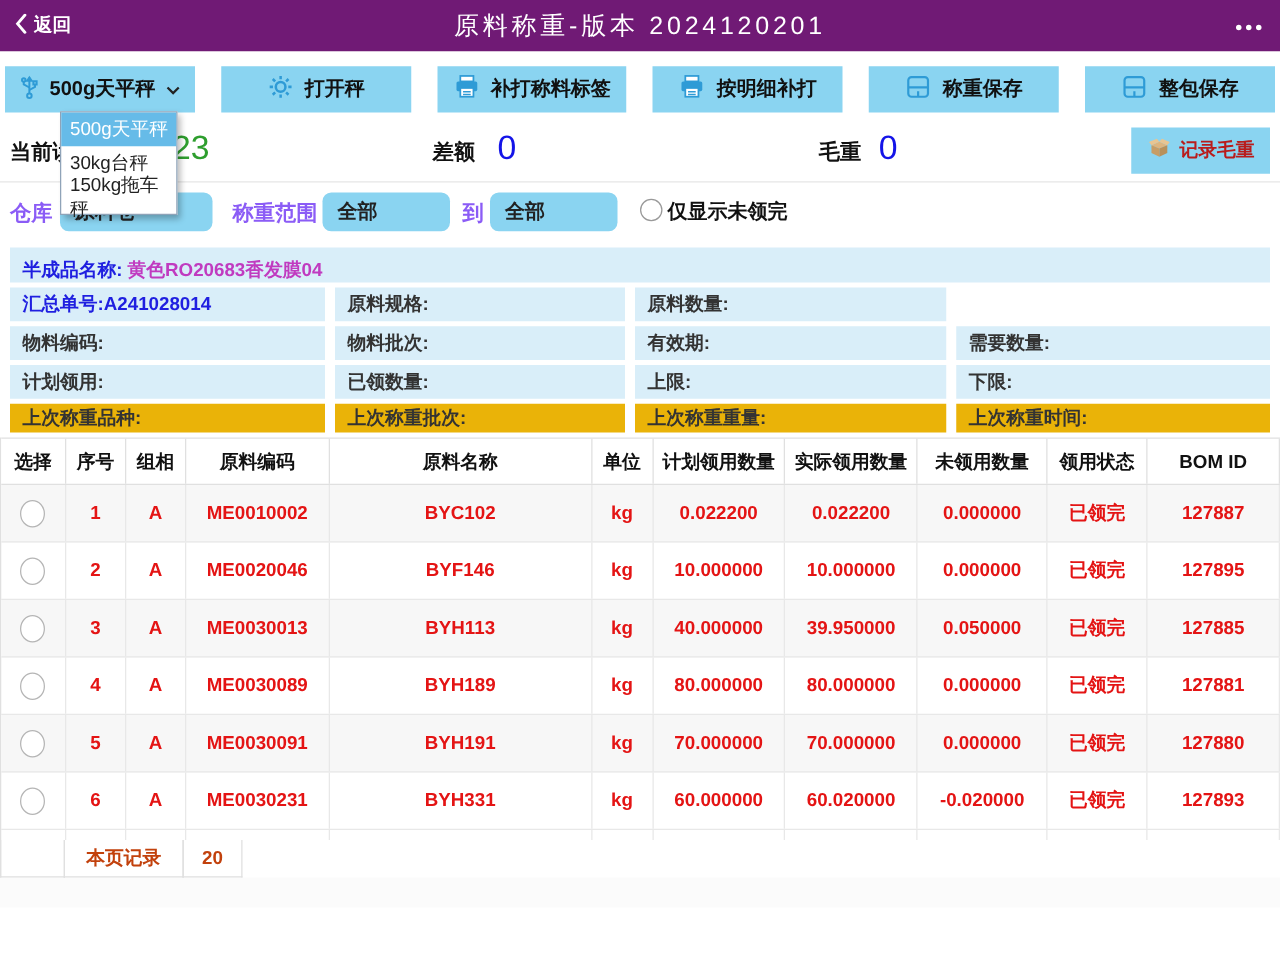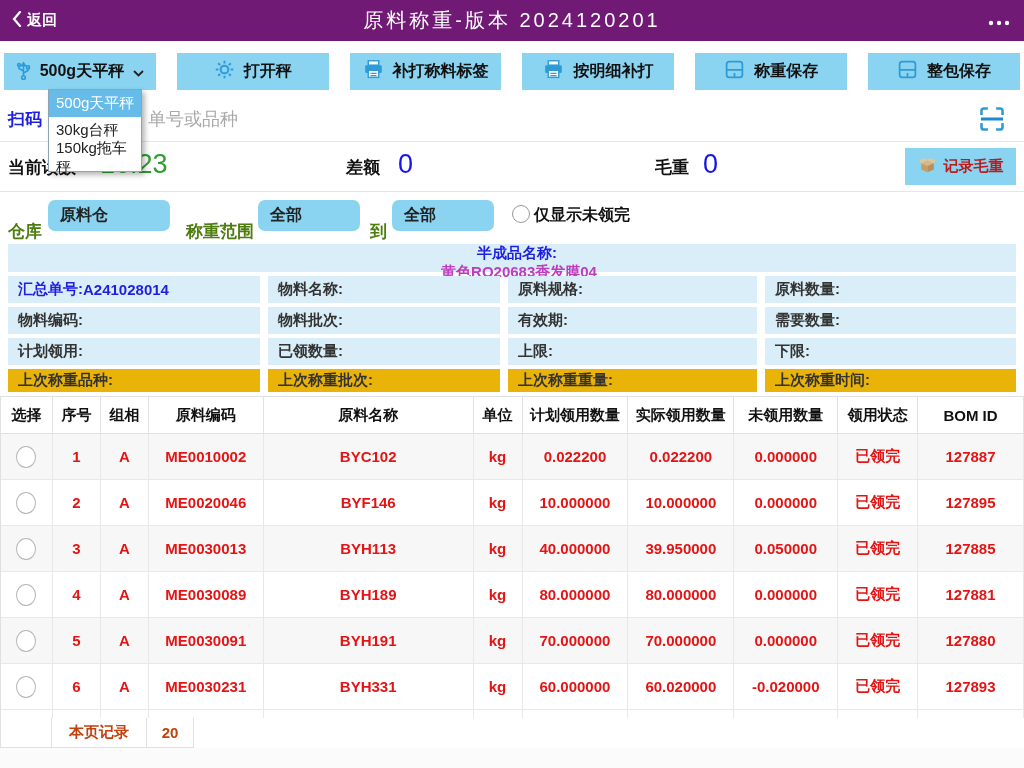--- a/index.html
+++ b/index.html
@@ -31,32 +31,32 @@
   .read-row { height:50px; border-bottom:1px solid #E6E6E6; position:relative; }
   .rlabel { position:absolute; top:14px; font-weight:bold; font-size:17px; color:#111; }
   .rvalue { position:absolute; top:7px; font-size:27px; }
   .green { color:#2E9E2E; font-weight:500; }
   .bluev { color:#1414E8; }
   .record-btn { position:absolute; right:8px; top:6px; width:111px; height:37px; background:#8AD4F1;
                 display:flex; align-items:center; justify-content:center; gap:7px; font-size:15px; font-weight:bold; color:#b91c1c; cursor:pointer; }
 
   
   .filter-row { height:48px; position:relative; }
-  .flabel { position:absolute; top:28px; color:#4d7c0f; font-weight:bold; font-size:17px; }
+  .flabel { position:absolute; top:13px; color:#8b5cf6; font-weight:bold; font-size:17px; }
   .fselect { position:absolute; top:8px; height:31px; background:#8AD4F1; display:flex; align-items:center;
              padding-left:12px; font-size:16px; font-weight:bold; color:#222; cursor:pointer;border-radius:7px; }
   .fradio { position:absolute; left:512px; top:13px; width:18px; height:18px; border:1px solid #999;
             border-radius:50%; background:#fff; cursor:pointer; }
 
   
   .info { padding:4px 8px 0 8px; }
   .info-row { display:grid; grid-template-columns:252px 232px 249px 251px; gap:8px; margin-bottom:4px; }
   .info-cell { background:#D9EEF9; height:27px; display:flex; align-items:center; padding-left:10px;
                font-size:15px; font-weight:bold; color:#333; }
-  .info-full { background:#D9EEF9; height:28px; display:flex; align-items:center; padding-left:10px; margin-bottom:4px;flex-direction:column; }
+  .info-full { background:#D9EEF9; height:28px; display:flex; align-items:flex-end; padding-left:10px; margin-bottom:4px; }
   .lbl-blue { color:#1F1FE0; font-weight:bold; font-size:15px; }
   .val-mag { color:#C03BC0; font-weight:bold; font-size:15px; margin-left:4px; }
   .val-blue { color:#1F1FE0; font-weight:bold; font-size:15px; margin-left:0; }
   .green-cell { background:#eab308; height:23px; }
 
   
   .table { border-left:1px solid #E0E0E0; }
   .thead { display:flex; height:38px; border-top:1px solid #E0E0E0; border-bottom:1px solid #E0E0E0; background:#fff; }
   .th { display:flex; align-items:center; justify-content:center; font-size:15px; font-weight:bold; color:#111;
         border-right:1px solid #E0E0E0; height:100%; }
@@ -170,30 +170,20 @@
       <span>
         <svg width="21" height="21" viewBox="0 0 24 24" fill="none" stroke="#2E9BD6" stroke-width="2">
           <rect x="3" y="3" width="18" height="18" rx="3"></rect>
             <path d="M3 12.5h18M12 16v5"></path>
         </svg>
       </span>
       <span>整包保存</span>
     </div>
   </div>
 
-  <div class="scan-row">
-    <span class="scan-label">扫码</span>
-    <input class="scan-input" type="text" placeholder="单号或品种" style="">
-    <span class="scan-icon">
-      <svg width="28" height="28" viewBox="0 0 24 24" fill="none" stroke="#2E9BD6" stroke-width="2.2">
-        <path d="M8.5 3H5a2 2 0 0 0-2 2v3.5M15.5 3H19a2 2 0 0 1 2 2v3.5M8.5 21H5a2 2 0 0 1-2-2v-3.5M15.5 21H19a2 2 0 0 0 2-2v-3.5"></path>
-        <path d="M2.5 12h19" stroke="#1E88D0" stroke-width="2.6"></path>
-      </svg>
-    </span>
-  </div>
 
   <div class="read-row">
     <span class="rlabel" style="left:8px;">当前读数</span>
     <span class="rvalue green" style="left:100px;">16.23</span>
     <span class="rlabel" style="left:346px;">差额</span>
     <span class="rvalue bluev" style="left:398px;">0</span>
     <span class="rlabel" style="left:655px;">毛重</span>
     <span class="rvalue bluev" style="left:703px;">0</span>
     <div class="record-btn">
       <span>
@@ -228,21 +218,20 @@
   <div class="info">
     <div class="info-full">
       <span class="lbl-blue">半成品名称:</span>
       <span class="val-mag">黄色RO20683香发膜04</span>
     </div>
     <div class="info-row">
       <div class="info-cell">
         <span class="lbl-blue">汇总单号:</span>
         <span class="val-blue">A241028014</span>
       </div>
-      <div class="info-cell">物料名称:</div>
       <div class="info-cell">原料规格:</div>
       <div class="info-cell">原料数量:</div>
     </div>
     <div class="info-row">
       <div class="info-cell">物料编码:</div>
       <div class="info-cell">物料批次:</div>
       <div class="info-cell">有效期:</div>
       <div class="info-cell">需要数量:</div>
     </div>
     <div class="info-row">

